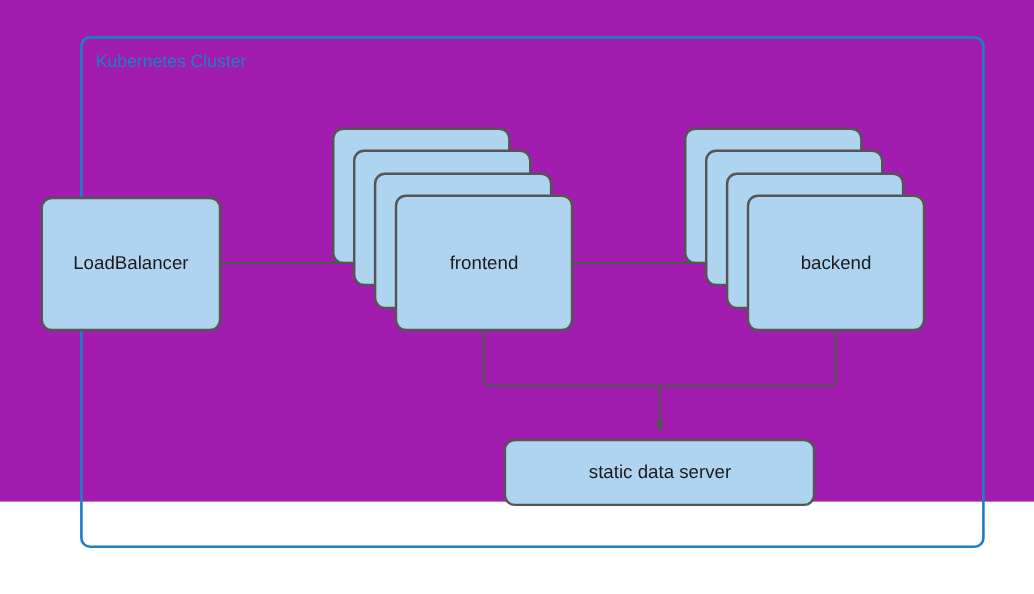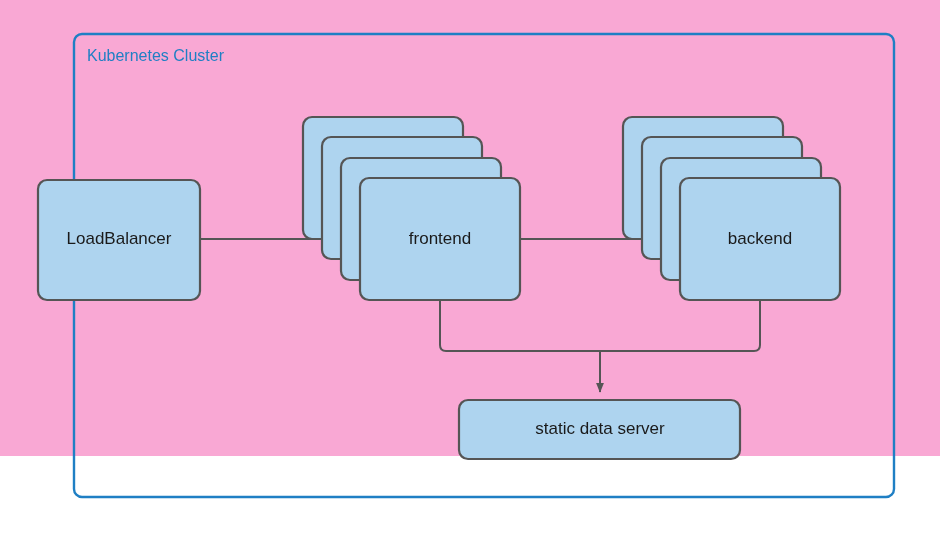--- a/index.html
+++ b/index.html
@@ -10,21 +10,21 @@
   body {
     width: 940px;
     height: 540px;
     font-family: "Liberation Sans", sans-serif;
     overflow: hidden;
   }
   #diagram-root {
     position: relative;
     width: 940px;
     height: 456px;
-    background: #f9a8d4;
+    background: #a21caf;
   }
   svg#diagram {
     display: block;
     width: 940px;
     height: 540px;
   }
   .node-label {
     font-family: "Liberation Sans", sans-serif;
     font-size: 17px;
     fill: #1a1a1a;

